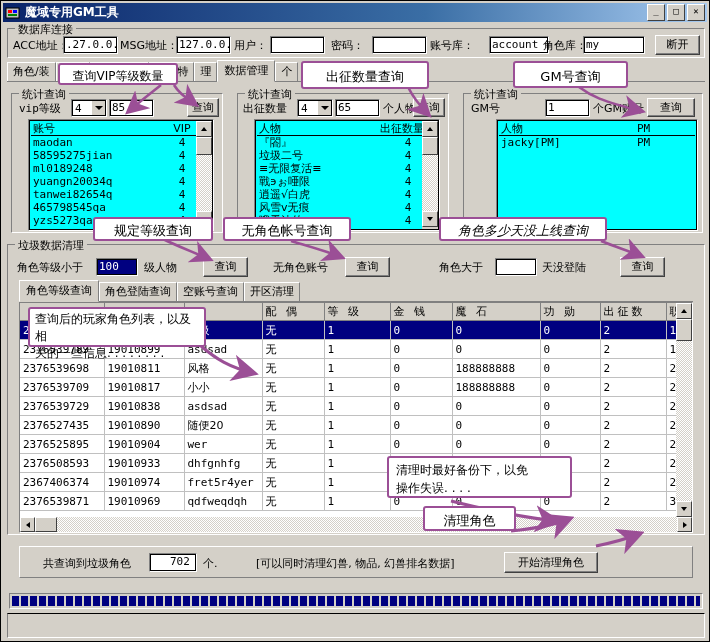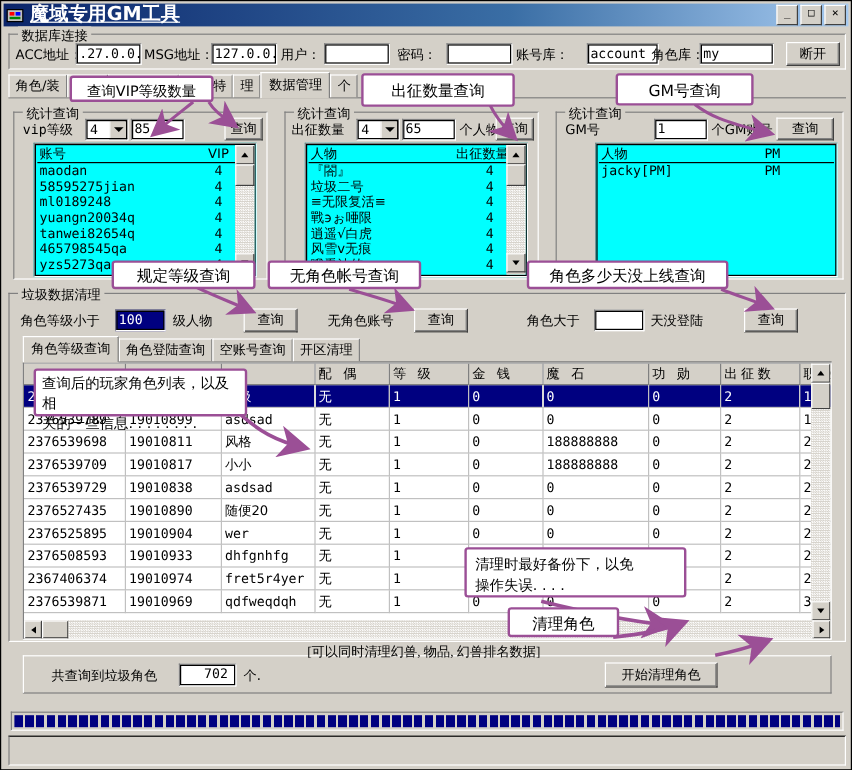--- a/index.html
+++ b/index.html
@@ -33,27 +33,26 @@
     box-sizing: border-box;
   }
   .title-icon {
     width: 16px; height: 14px;
     margin-right: 4px;
     position: relative;
     flex: 0 0 auto;
   }
   .title-text {
     color: #ffffff;
-    font-size: 16px;
+    font-size: 12px;
     font-weight: bold;
     letter-spacing: 0px;
     white-space: nowrap;
     flex: 1 1 auto;
     overflow: hidden;
-    text-decoration: underline;
   }
   .win-btns { display: flex; gap: 2px; flex: 0 0 auto; }
   .win-btn {
     width: 16px; height: 15px;
     background: #d4d0c8;
     border-top: 1px solid #ffffff;
     border-left: 1px solid #ffffff;
     border-right: 1px solid #404040;
     border-bottom: 1px solid #404040;
     font-size: 9px;
@@ -792,21 +791,21 @@
       <div class="hsb-btn">
           <i class="tri-rt-s"></i>
         </div>
     </div>
   </div>
 
   <div class="raised" style="left:18px; top:545px; width:674px; height:32px; background:#d4d0c8;"></div>
   <div class="lbl" style="left:42px; top:556px;text-align:center;">共查询到垃圾角色</div>
   <div class="tfield" style="left:148px; top:552px; width:48px; height:19px;padding-left:20px;">702</div>
   <div class="lbl" style="left:202px; top:556px;">个.</div>
-  <div class="lbl" style="left:255px; top:536px;font-family:Liberation Serif, serif;">[可以同时清理幻兽, 物品, 幻兽排名数据]</div>
+  <div class="lbl" style="left:255px; top:556px;">[可以同时清理幻兽, 物品, 幻兽排名数据]</div>
   <div class="btn" style="left:503px; top:551px; width:94px; height:21px; line-height:19px;">开始清理角色</div>
 
   <div class="progressbar" style="left:8px; top:592px; width:694px; height:16px;">
     <div class="pb-fill"></div>
   </div>
 
   <div class="sunken" style="left:6px; top:612px; width:698px; height:25px; background:#d4d0c8; border-top-color:#000;"></div>
 
   <svg class="arrows" viewBox="0 0 710 642">
     <defs>
@@ -825,20 +824,20 @@
     <path d="M450,500 C490,510 520,516 555,520" stroke="#9b4f96" stroke-width="3" fill="none" marker-end="url(#ah)"></path>
     <path d="M510,530 C530,528 550,525 568,518" stroke="#9b4f96" stroke-width="3" fill="none" marker-end="url(#ah)"></path>
     <path d="M595,545 C610,542 625,538 638,533" stroke="#9b4f96" stroke-width="3" fill="none" marker-end="url(#ah)"></path>
   </svg>
 
   <div class="anno ctr" style="left:57px; top:62px; width:120px; height:22px; font-size:12px; line-height:16px;">查询VIP等级数量</div>
   <div class="anno ctr" style="left:300px; top:60px; width:128px; height:28px; font-size:13px; line-height:22px;">出征数量查询</div>
   <div class="anno ctr" style="left:512px; top:60px; width:115px; height:27px; font-size:13px; line-height:21px;">GM号查询</div>
   <div class="anno ctr" style="left:92px; top:216px; width:120px; height:24px; font-size:13px; line-height:18px;">规定等级查询</div>
   <div class="anno ctr" style="left:222px; top:216px; width:128px; height:24px; font-size:13px; line-height:18px;">无角色帐号查询</div>
-  <div class="anno ctr" style="left:438px; top:216px; width:168px; height:24px; font-size:13px; line-height:18px;">角色多少天没上线查询</div>
+  <div class="anno ctr" style="left:438px; top:216px; width:168px; height:24px; font-size:13px; line-height:18px;font-style:italic;">角色多少天没上线查询</div>
   <div class="anno" style="left:27px; top:306px; width:178px; height:40px; font-size:12px; line-height:17px; padding:2px 5px;">查询后的玩家角色列表，以及相
 关的一些信息. . . . . . . .</div>
   <div class="anno" style="left:386px; top:455px; width:185px; height:42px; font-size:12px; line-height:18px; padding:3px 7px;">清理时最好备份下，以免
 操作失误. . . .</div>
   <div class="anno ctr" style="left:422px; top:505px; width:93px; height:25px; font-size:13px; line-height:19px;">清理角色</div>
 
 </div>
 
 </body></html>

